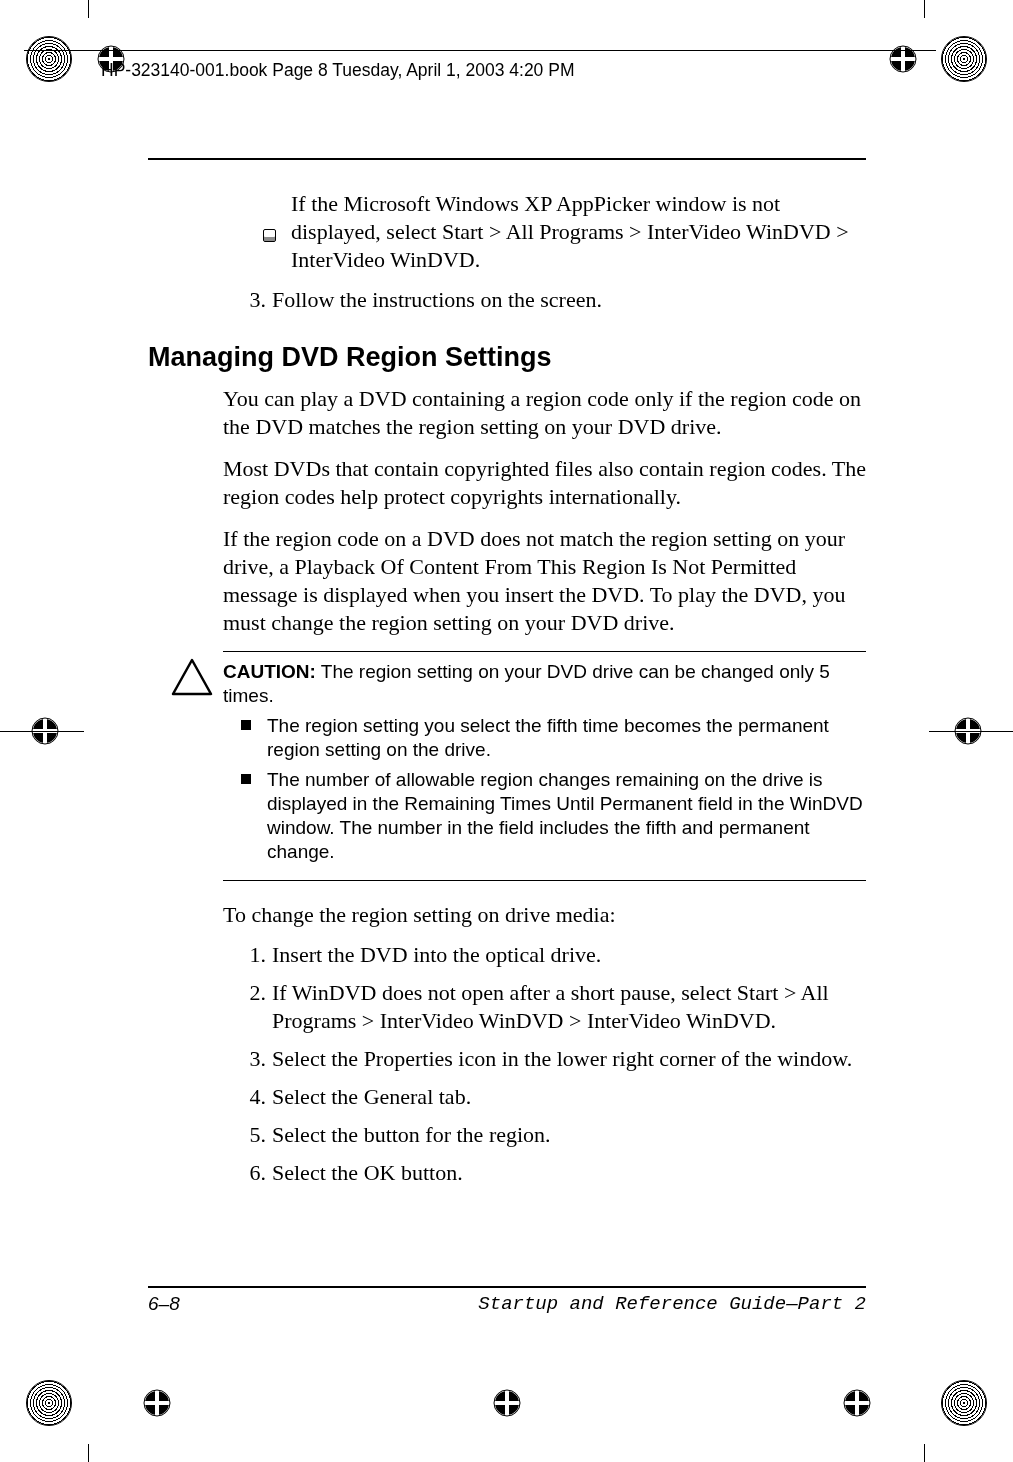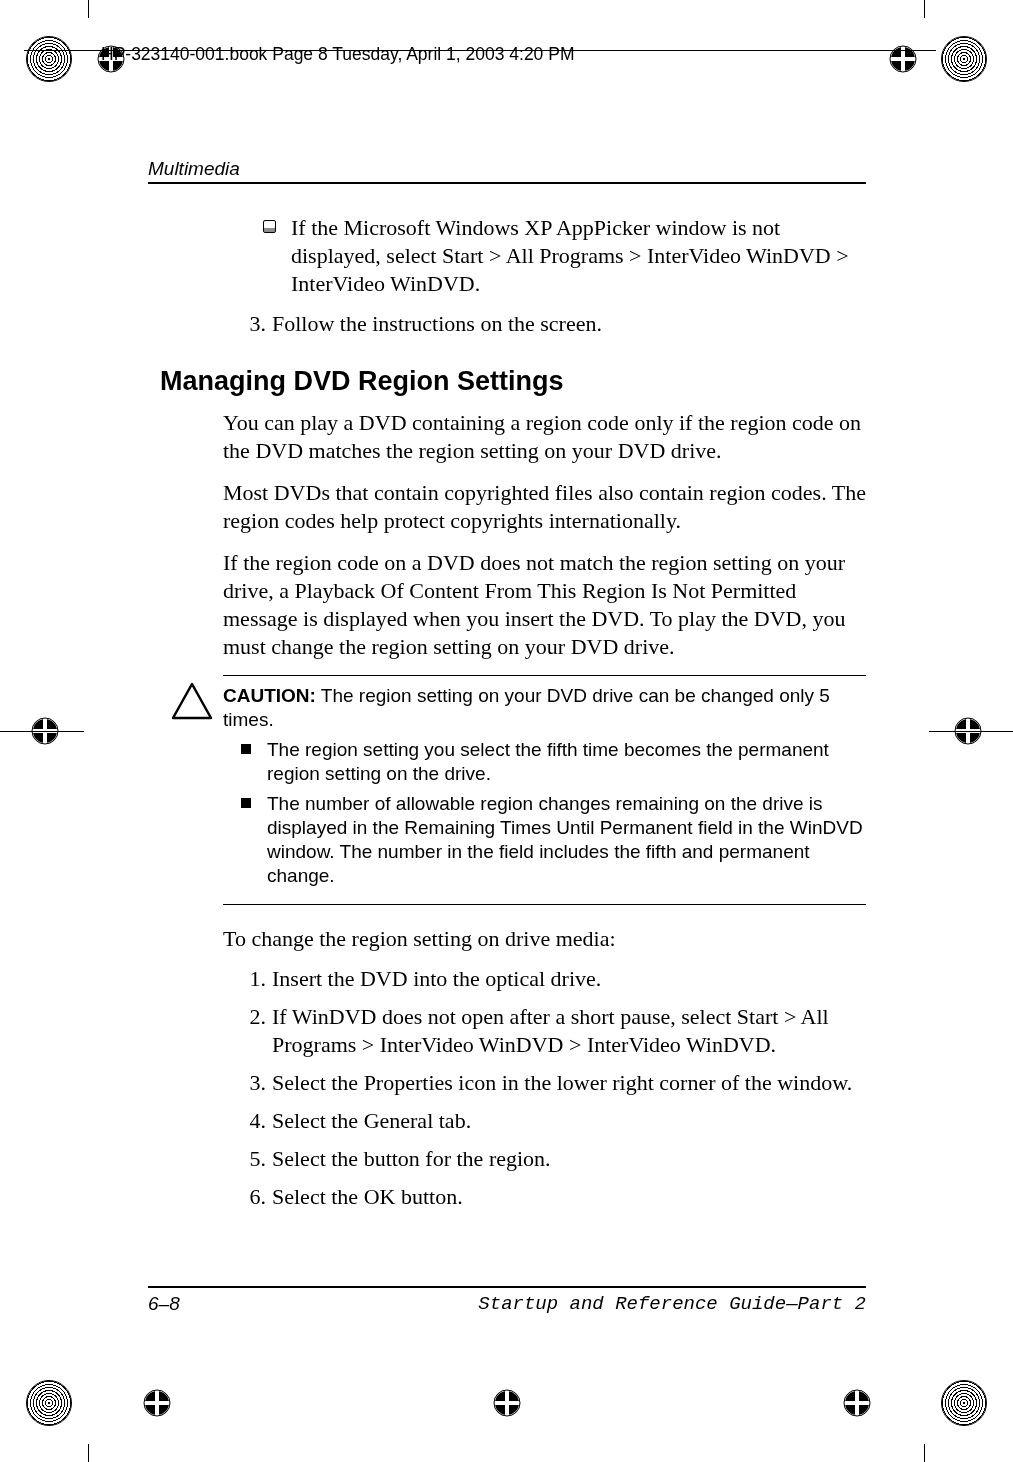--- a/index.html
+++ b/index.html
@@ -27,54 +27,54 @@
   .line-v { position: absolute; width: 1px; background: #000; }
   .page-frame {
     position: absolute;
     left: 88px; top: 18px;
     width: 838px;
     height: 1425px;
   }
   .header-line {
     position: absolute;
     left: 13px;
-    top: 26px;
+    top: 42px;
     font-family: Arial, Helvetica, sans-serif;
     font-size: 17.5px;
   }
   .content {
     position: absolute;
     left: 60px;
     right: 60px;
     top: 140px;
   }
   .section-label {
     font-family: Arial, Helvetica, sans-serif;
     font-style: italic;
     font-size: 19px;
     padding-bottom: 2px;
   }
   .rule-under-label { border-bottom: 2px solid #000; margin-bottom: 30px; width: 100%; }
   .indent-block { margin-left: 115px; }
-  .square-bullet { display: flex; margin-bottom: 12px; }
+  .square-bullet { display: flex; margin-bottom: 12px; align-items: center; }
   .square-bullet .mk { width: 28px; flex: 0 0 28px; font-size: 20px; line-height: 26px; }
   .square-bullet .mk-sq {
     width: 11px; height: 11px; border: 1.5px solid #000; border-radius: 2px;
     box-shadow: inset 0 -4px 0 rgba(0,0,0,0.45);
     margin-top: 6px;
   }
   .body-text { font-size: 22px; line-height: 28px; }
   .step-list { margin-left: 90px; }
   .step-item { display: flex; margin-bottom: 10px; font-size: 22px; line-height: 28px; }
   .step-num { width: 28px; flex: 0 0 28px; text-align: right; padding-right: 6px; }
   .h2 {
     font-family: Arial, Helvetica, sans-serif;
     font-weight: bold;
     font-size: 27px;
-    margin: 28px 0 12px 12px;
+    margin: 28px 0 12px 0;
   }
   .para { margin-left: 75px; font-size: 22px; line-height: 28px; margin-bottom: 14px; }
   .caution-box {
     margin-left: 75px;
     border-top: 1.5px solid #000;
     border-bottom: 1.5px solid #000;
     padding: 8px 0 10px 0;
     font-family: Arial, Helvetica, sans-serif;
     font-size: 19px;
     line-height: 24px;
@@ -189,21 +189,20 @@
 </div>
 
 <div class="page-frame">
 
   <div style="position:absolute; left:-64px; right:-10px; top:32px; height:1px; background:#000;"></div>
   <div class="header-line">
     <span style="font-weight: normal;">HP-323140-001.book  Page 8  Tuesday, April 1, 2003  4:20 PM</span>
   </div>
 
   <div class="content">
-    <div class="section-label">Multimedia</div>
     <div class="rule-under-label"></div>
 
     <div class="indent-block">
       <div class="square-bullet">
         <div class="mk">
             <div class="mk-sq"></div>
           </div>
         <div class="body-text">If the Microsoft Windows XP AppPicker window is not displayed, select Start &gt; All Programs &gt; InterVideo WinDVD &gt; InterVideo WinDVD.</div>
       </div>
     </div>

